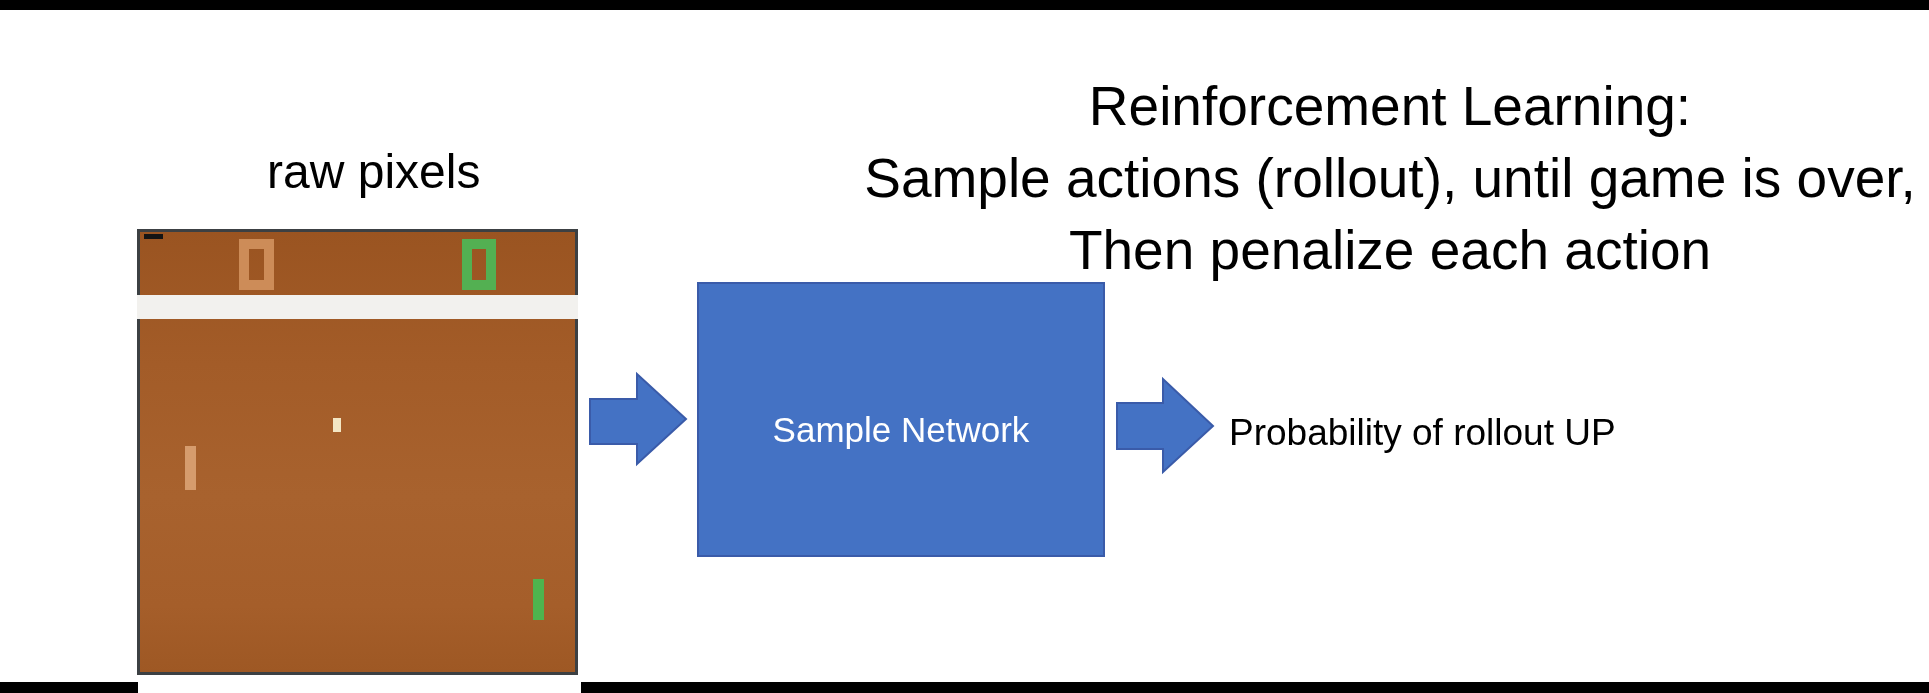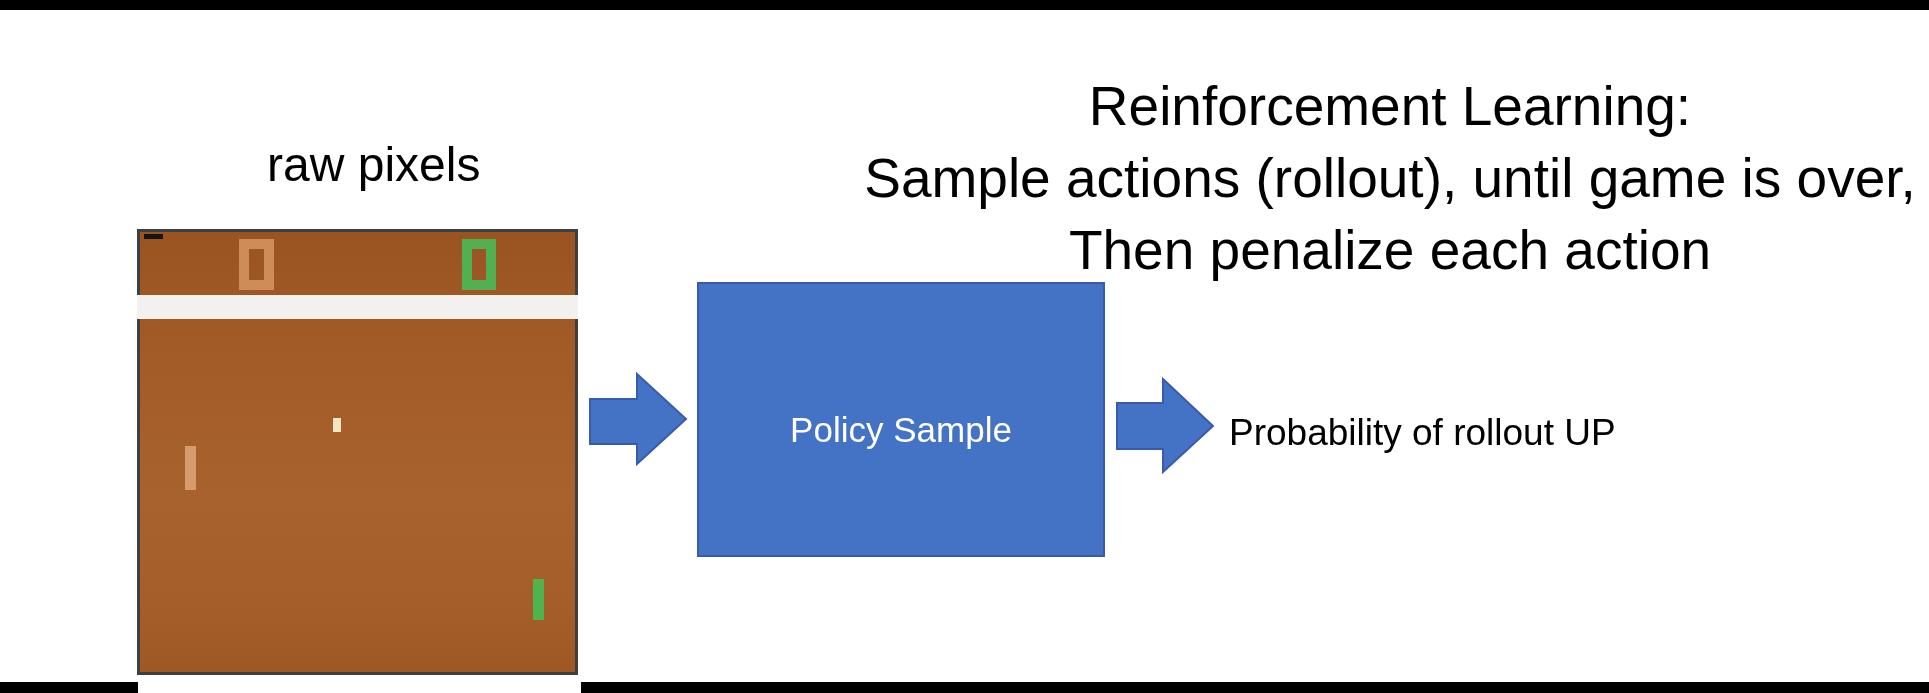--- a/index.html
+++ b/index.html
@@ -19,21 +19,21 @@
 
   
   #title-block {
     left: 820px; top: 70px; width: 1140px;
     font-size: 55px; line-height: 72px;
     text-align: center; white-space: nowrap;
   }
 
   
   #raw-pixels-label {
-    left: 267px; top: 139px;
+    left: 267px; top: 146px;
     font-size: 48px; line-height: 52px; white-space: nowrap;
   }
 
   
   #game {
     left: 137px; top: 229px; width: 441px; height: 446px;
     box-sizing: border-box;
     border: 3px solid #3c4043;
     background: linear-gradient(180deg, #9a5421 0%, #a35c28 30%, #a8622e 60%, #a55e2a 85%, #9e5824 100%);
   }
@@ -94,16 +94,16 @@
   <div class="abs" id="paddle-left"></div>
   <div class="abs" id="paddle-right"></div>
 </div>
 
 <svg class="abs" id="arrows" viewBox="0 0 1929 693" xmlns="http://www.w3.org/2000/svg">
   <polygon points="590,399 637,399 637,374 686,419 637,464 637,444 590,444" fill="#4472C4"></polygon>
   <polygon points="1117,403 1163,403 1163,379 1213,426 1163,472 1163,449 1117,449" fill="#4472C4"></polygon>
 </svg>
 
 <div class="abs" id="policy-box">
-  <span class="label">Policy Sample</span>
+  <span class="label">Sample Network</span>
 </div>
 
 <div class="abs" id="probability-label">Probability of rollout UP</div>
 
 </body></html>

